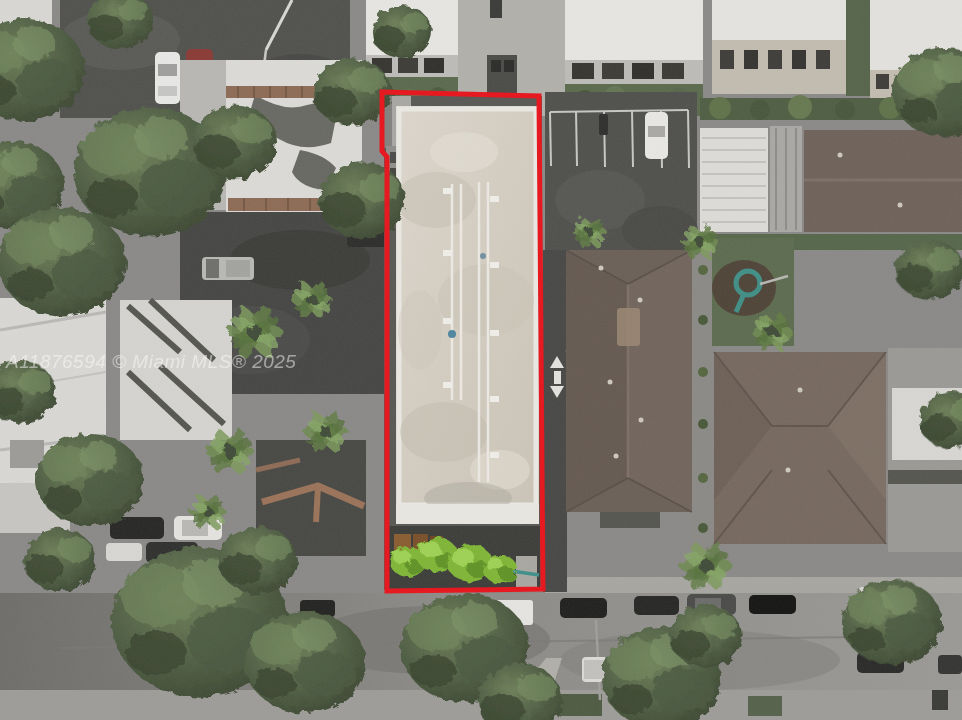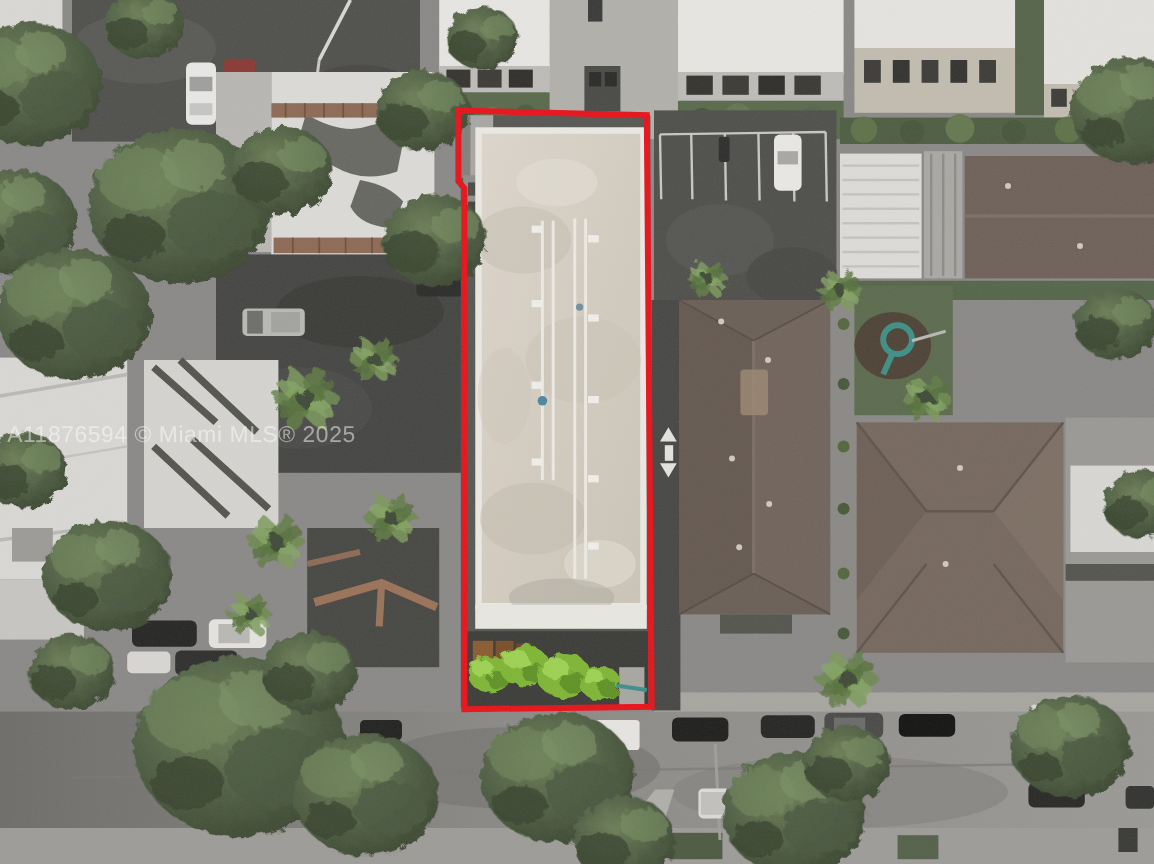--- a/index.html
+++ b/index.html
@@ -1,19 +1,20 @@
 <!DOCTYPE html>
 <html><head>
 <meta charset="utf-8">
 <style>
   html,body{margin:0;padding:0;background:#222;}
   .stage{
     position:relative;width:962px;height:720px;overflow:hidden;
     font-family:"Liberation Sans", sans-serif;
     background:#8a8987;
+    font-style:italic;
   }
   .stage svg{display:block;width:962px;height:720px;}
   text.watermark{
     font-family:"Liberation Sans", sans-serif;
     font-size:19px;letter-spacing:.5px;
     fill:rgba(255,255,255,.5);
   }
 </style>
 </head>
 <body>

